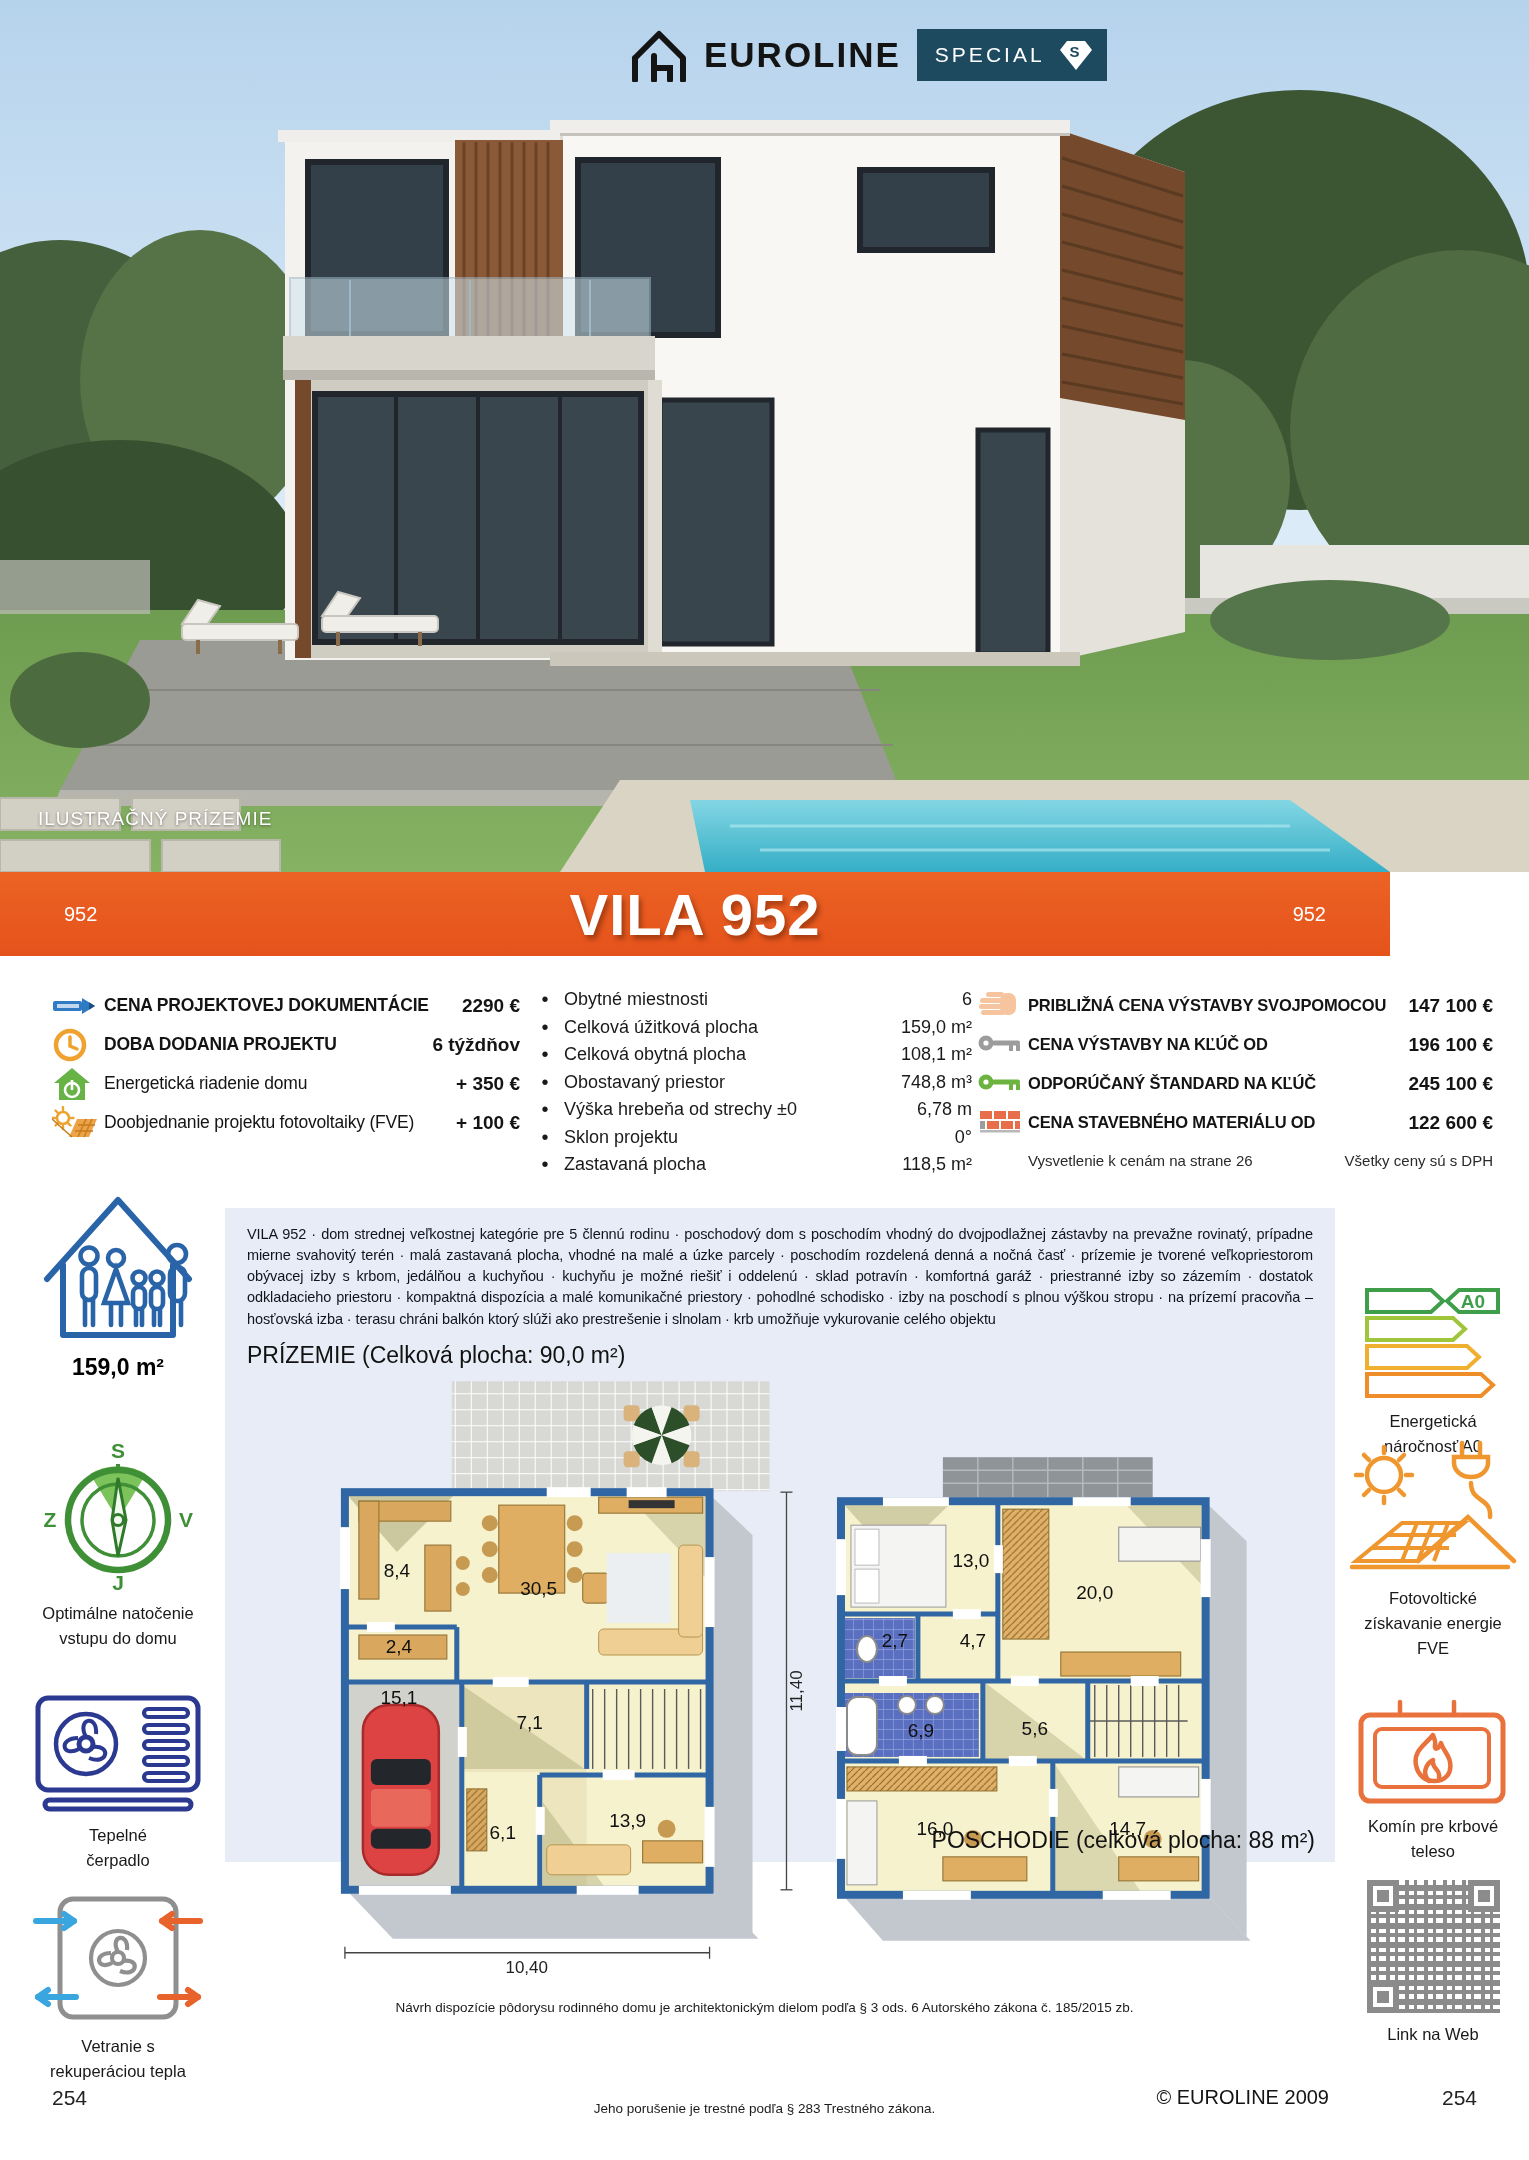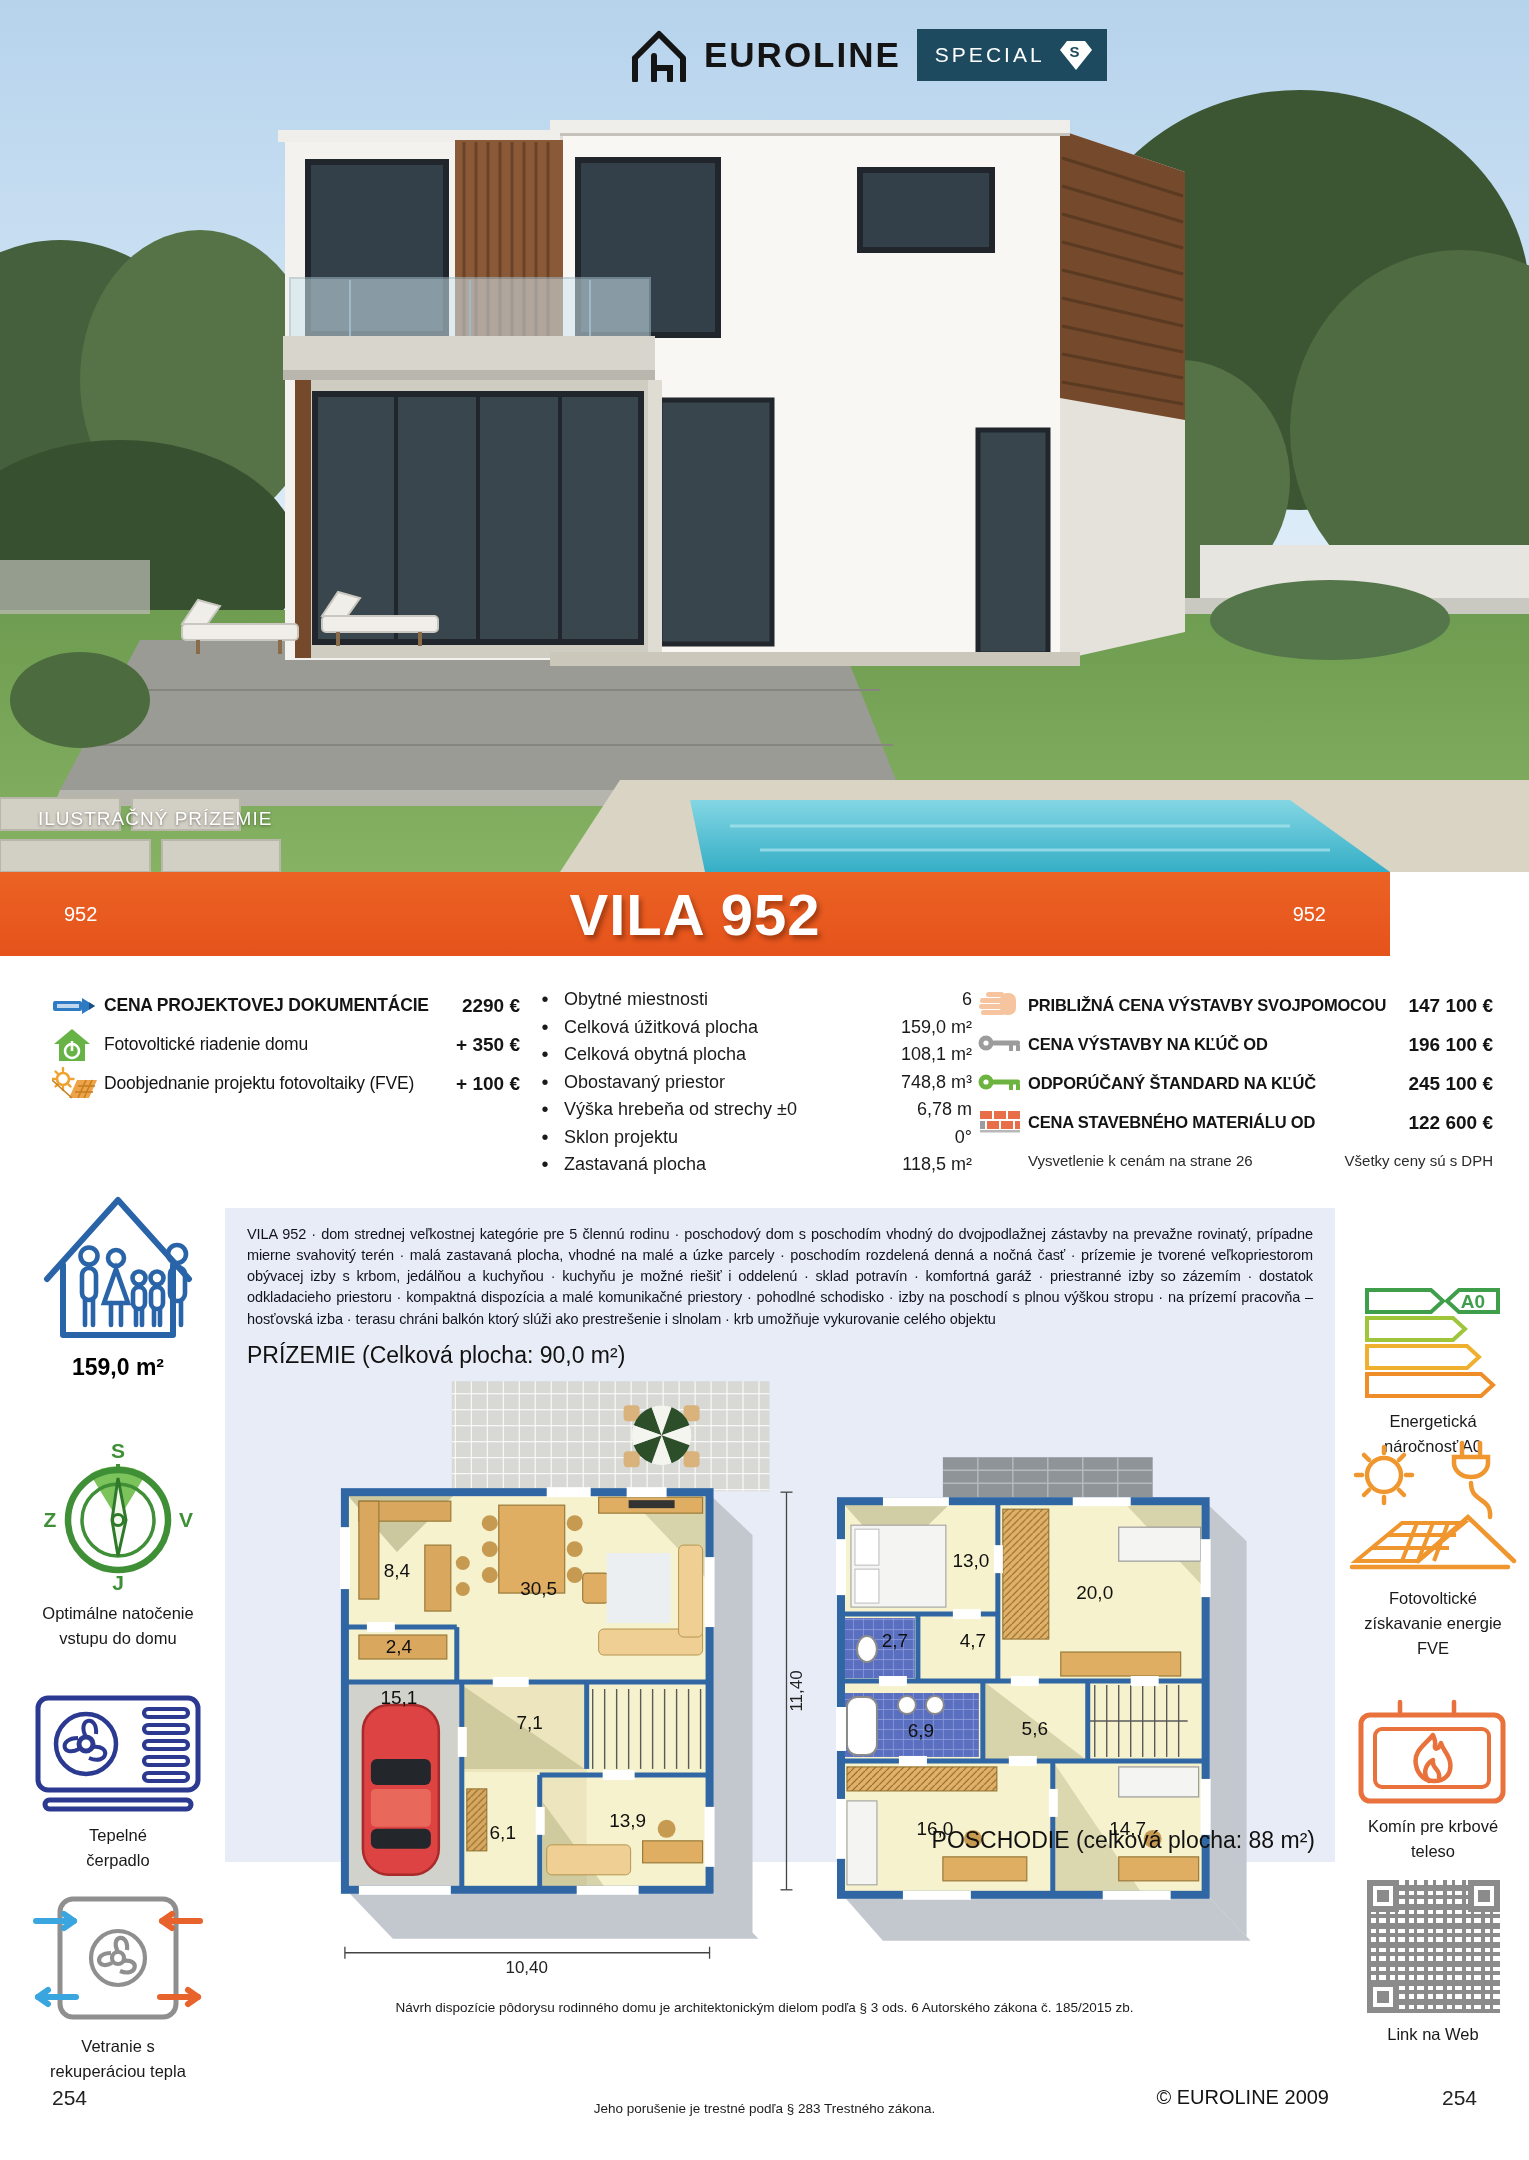--- a/index.html
+++ b/index.html
@@ -228,27 +228,37 @@
               <rect x="5" y="8" width="22" height="4" fill="#ffffff" opacity="0.7"></rect>
               <polygon points="30,2 43,10 30,18" fill="#2e7bc4"></polygon>
               <polygon points="37,6.2 43,10 37,13.8" fill="#1b4f86"></polygon>
             </svg>
         </span>
         <span class="lb up">CENA PROJEKTOVEJ DOKUMENTÁCIE</span>
         <span class="val">2290 €</span>
       </div>
       <div class="irow">
         <span class="ic">
+          <svg width="36" height="36" viewBox="0 0 36 36">
+              <circle cx="18" cy="18" r="14" fill="none" stroke="#f0a230" stroke-width="4.5"></circle>
+              <path d="M18,10 V19 L25,22" fill="none" stroke="#f0a230" stroke-width="3.5" stroke-linecap="round"></path>
+            </svg>
+        </span>
+        <span class="lb up">DOBA DODANIA PROJEKTU</span>
+        <span class="val">6 týždňov</span>
+      </div>
+      <div class="irow">
+        <span class="ic">
           <svg width="40" height="36" viewBox="0 0 40 36">
               <polygon points="20,2 38,17 33,17 33,34 7,34 7,17 2,17" fill="#67b346"></polygon>
               <circle cx="20" cy="24" r="7" fill="none" stroke="#ffffff" stroke-width="2.6"></circle>
               <line x1="20" y1="14" x2="20" y2="24" stroke="#ffffff" stroke-width="2.6"></line>
             </svg>
         </span>
-        <span class="lb">Fotovoltické riadenie domu</span>
+        <span class="lb">Energetická riadenie domu</span>
         <span class="val">+ 350 €</span>
       </div>
       <div class="irow">
         <span class="ic">
           <svg width="46" height="34" viewBox="0 0 46 34">
               <circle cx="11" cy="12" r="6" fill="none" stroke="#f0a230" stroke-width="2.6"></circle>
               <g stroke="#f0a230" stroke-width="2.4" stroke-linecap="round">
                 <line x1="11" y1="1" x2="11" y2="4"></line>
                 <line x1="11" y1="20" x2="11" y2="23"></line>
                 <line x1="0.5" y1="12" x2="3.5" y2="12"></line>

